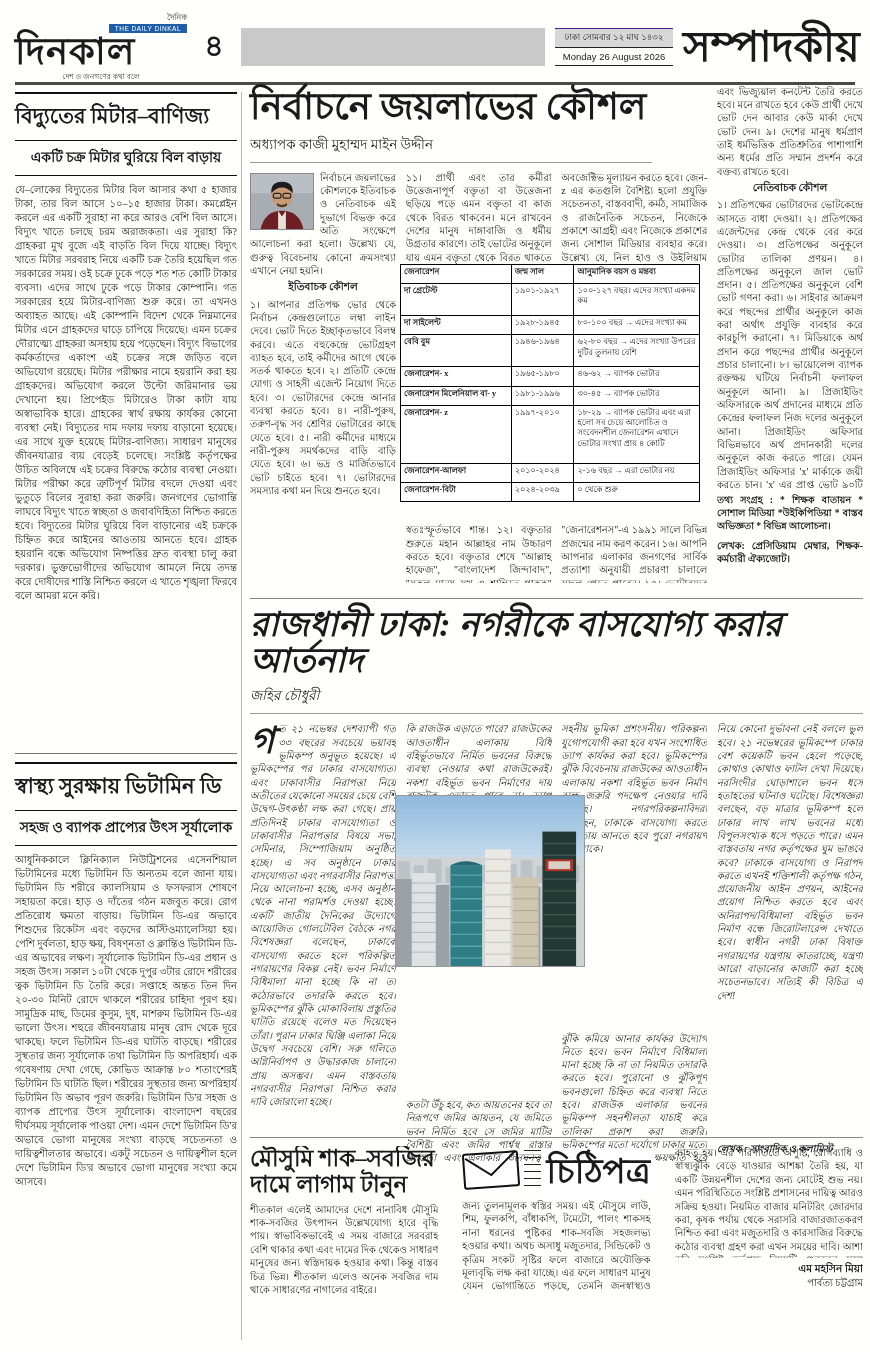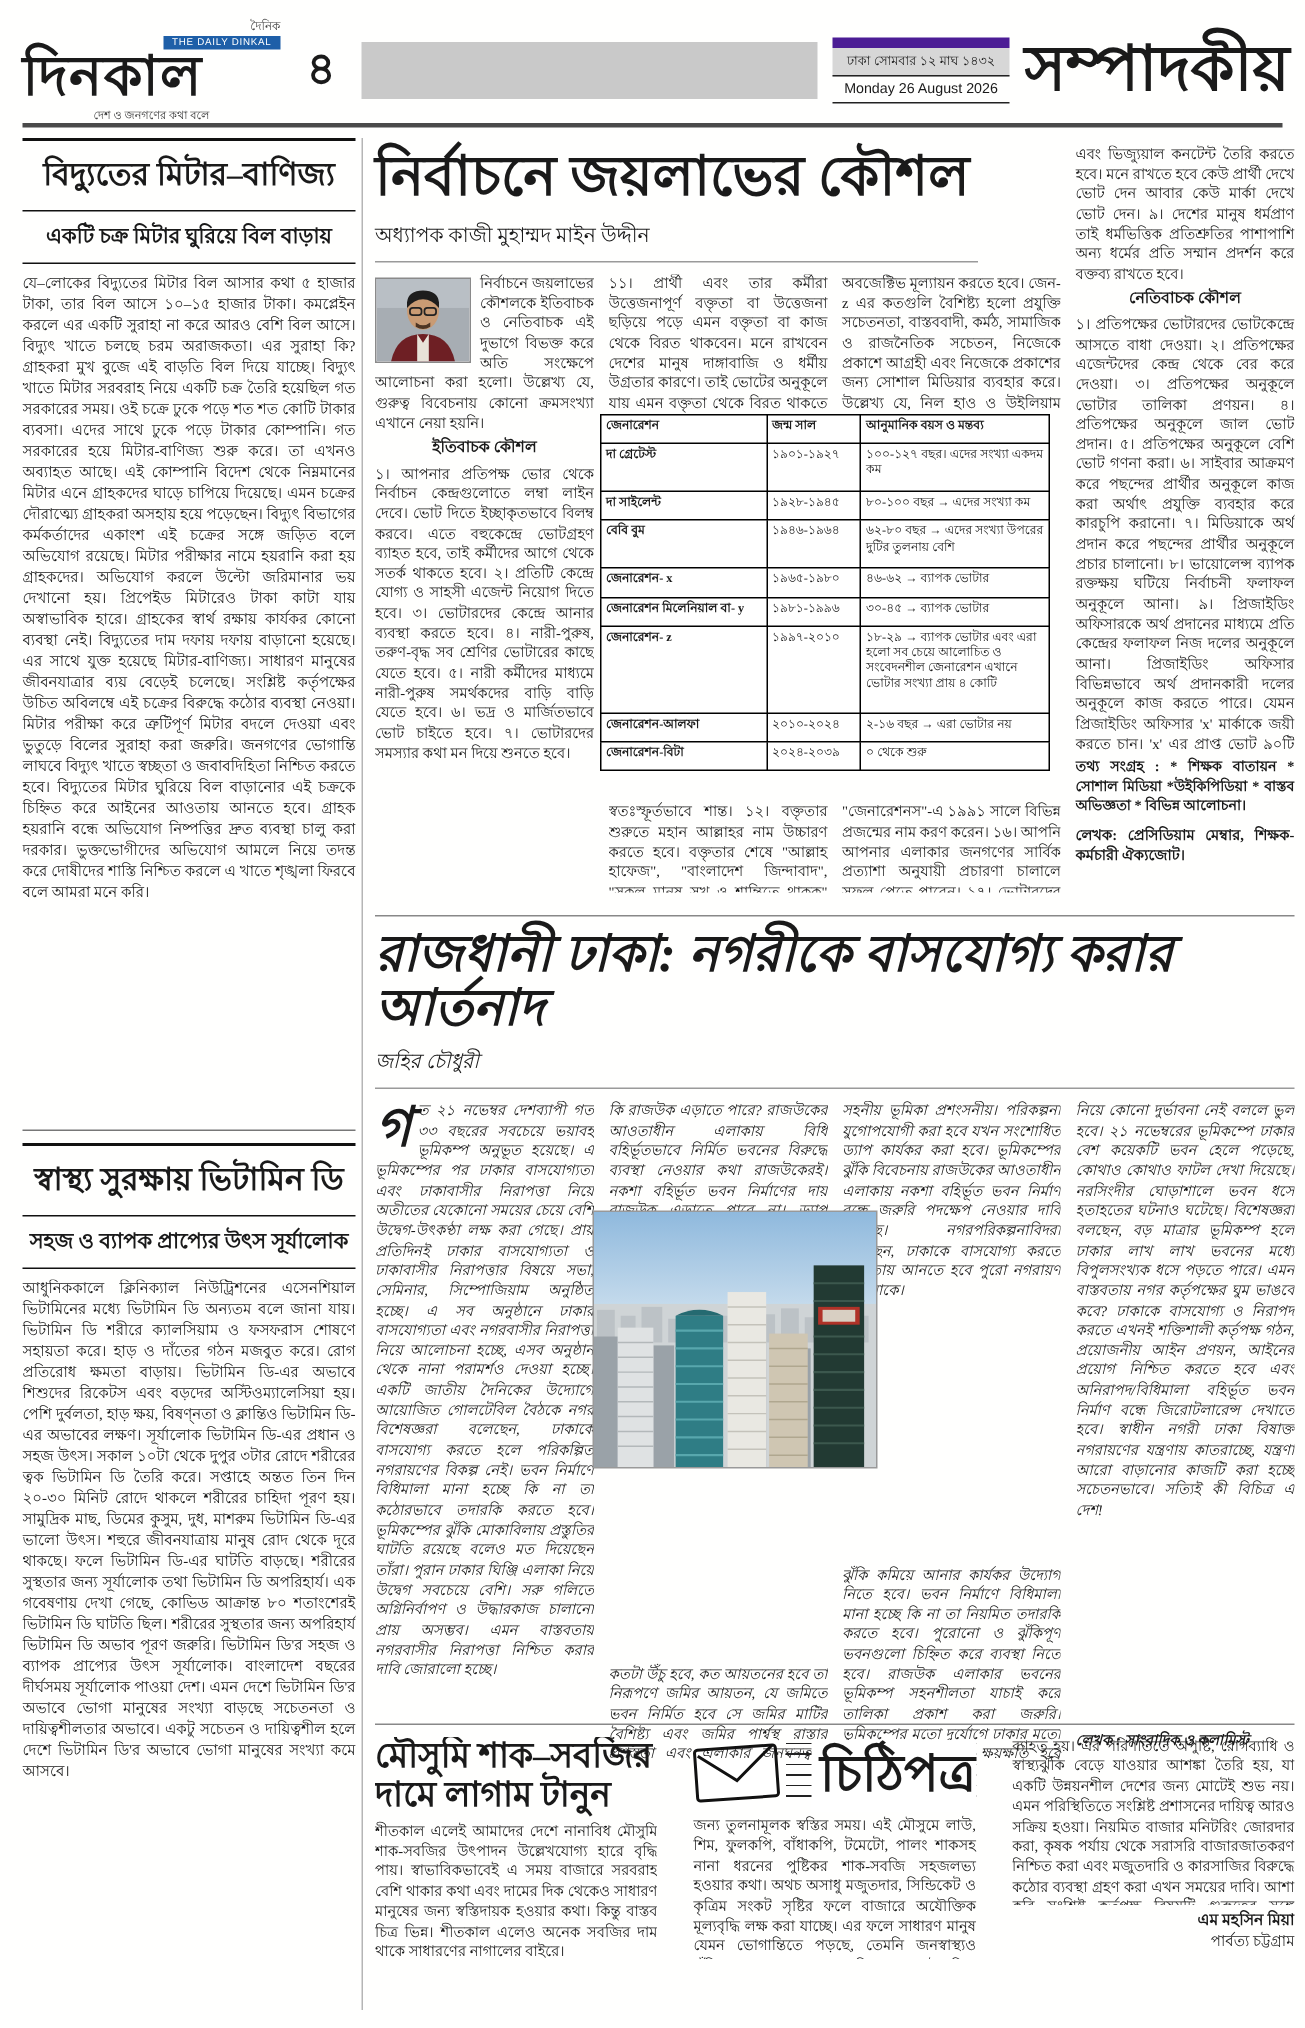--- a/index.html
+++ b/index.html
@@ -9,38 +9,38 @@
   
   .hdr { position:absolute; left:15px; top:16px; width:840px; height:62px; display:flex; align-items:center; gap:10px; }
   .brand { width:172px; position:relative; }
   .brand-top { display:flex; justify-content:space-between; align-items:flex-end;flex-direction:column; }
   .brand-daily { font-size:8px; color:#444; }
   .brand-ribbon { background:#1e5fa8; color:#fff; font-size:6.5px; padding:1px 6px; letter-spacing:.5px; font-family:"Liberation Sans",sans-serif; }
   .brand-logo { font-size:37px; font-weight:bold; line-height:1; letter-spacing:1px; }
   .brand-tag { font-size:7.5px; color:#333; text-align:center; margin-top:1px; }
   .page-num { font-size:30px; font-weight:bold; width:34px; text-align:center; }
   .ad-box { flex:1; height:38px; background:#c9c9c9; }
-  .date-box { width:118px; border-top:7px solid #4c1d95; border-bottom:1px solid #222; font-family:"Liberation Sans",sans-serif; }
+  .date-box { width:118px; border-top:1px solid #4c1d95; border-bottom:1px solid #222; font-family:"Liberation Sans",sans-serif; }
   .date-bn { font-size:8.5px; background:#d7d7d7; text-align:center; padding:2px 0; border-bottom:1px solid #222; }
   .date-en { font-size:9.5px; text-align:center; padding:3px 0; }
   .section-title { font-size:42px; font-weight:bold; width:172px; text-align:right; line-height:1; }
   .hdr-rule { position:absolute; left:15px; top:82px; width:840px; height:3px; background:#4a4a4a; }
   .vrule { position:absolute; left:241px; top:92px; width:1px; height:1248px; background:#b5b5b5; }
 
   
   .sidebar { position:absolute; left:15px; top:92px; width:222px; }
-  .sb-title { font-size:21px; font-weight:bold; text-align:center; padding:6px 0 5px; border-top:2px solid #111; border-bottom:1px solid #111; }
+  .sb-title { font-size:21px; font-weight:bold; text-align:left; padding:6px 0 5px; border-top:2px solid #111; border-bottom:1px solid #111; }
   .sb-sub { font-size:14px; font-weight:bold; text-align:center; padding:5px 0; border-bottom:1px solid #111; margin-bottom:7px; }
   .sb-body { font-size:10px; line-height:1.4; text-align:justify; overflow:hidden; }
   .sb-body-1 { height:560px; }
   .sb-body-2 { height:492px; }
   .sb-divider { height:1px; background:#777; margin:10px 0 8px; }
 
   
-  .main { position:absolute; left:250px; top:100px; width:613px; }
+  .main { position:absolute; left:250px; top:88px; width:613px; }
 
   .a1 { position:relative; height:500px; }
   .a1-head { width:402px; }
   .a1-title { font-size:37px; font-weight:bold; line-height:1.05; }
   .byline { font-size:13.5px; margin:7px 0 5px; }
   .head-rule { border-bottom:1px solid #9a9a9a; margin-bottom:8px; }
   .cols { display:flex; justify-content:space-between; align-items:flex-start; }
   .col { width:146px; font-size:9.8px; line-height:1.36; text-align:justify; overflow:hidden; }
   .a1 .col { height:412px; }
   .a1-col4 { margin-top:-86px; height:498px !important; }

